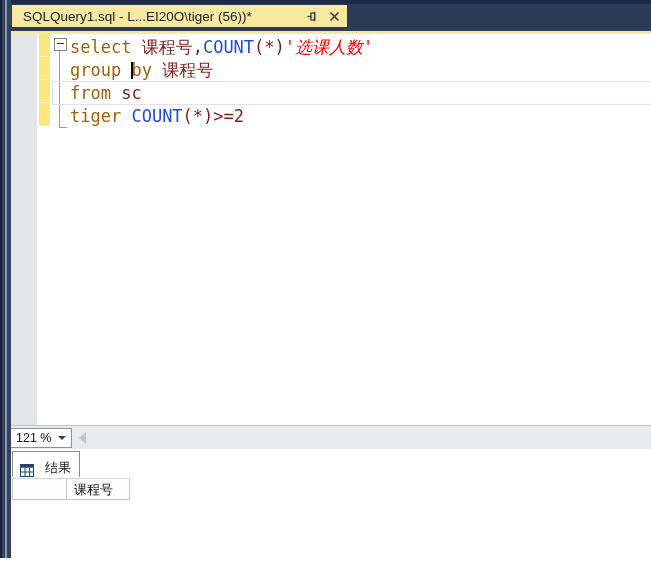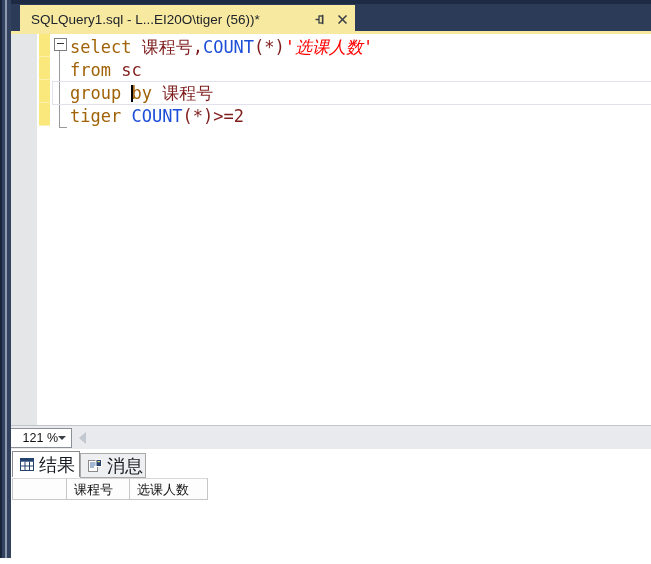--- a/index.html
+++ b/index.html
@@ -3,21 +3,21 @@
 <meta charset="utf-8">
 <style>
   html,body{margin:0;padding:0;background:#ffffff;}
   #canvas{position:relative;width:651px;height:564px;overflow:hidden;
           font-family:"Liberation Sans",sans-serif;background:#ffffff;}
 
   
   #tabstrip{position:absolute;left:0;top:0;width:651px;height:34px;background:#2C3B57;}
   #tabstrip::before{content:'';position:absolute;left:0;top:0;right:0;height:4px;background:#1E2A44;}
   #tabstrip::after{content:'';position:absolute;left:0;bottom:0;right:0;height:3px;background:#F7E9A0;}
-  #doc-tab{position:absolute;left:20px;top:5px;width:335px;height:29px;background:#F7E9A0;
+  #doc-tab{position:absolute;left:12px;top:5px;width:335px;height:22px;background:#F7E9A0;
            display:flex;align-items:center;z-index:2;}
   #doc-tab .title{flex:1;padding-left:11px;font-size:13.5px;color:#20242C;white-space:nowrap;
                   overflow:hidden;}
   .tab-icon-btn{width:18px;height:18px;display:flex;align-items:center;justify-content:center;
                 margin-right:4px;cursor:default;}
 
   
   #left-strip{position:absolute;left:0;top:0;width:11px;height:558px;background:#33425F;z-index:8;}
   #left-strip::before{content:'';position:absolute;left:0;top:0;bottom:0;width:2px;background:#19233A;}
   #left-strip::after{content:'';position:absolute;left:5px;top:0;bottom:0;width:2px;background:#8E99AE;}
@@ -35,33 +35,33 @@
   #current-line-box{position:absolute;left:41px;right:-1px;top:47px;height:22px;
                     border:1px solid #E1E1ED;}
   #code-lines{position:absolute;left:58px;top:2px;right:0;font-family:"DejaVu Sans Mono","Liberation Mono",monospace;
               font-size:17px;}
   .code-line{height:23px;line-height:23px;white-space:pre;padding-left:1px;}
   .tk-kw{color:#a16207;} .tk-fn{color:#1d4ed8;} .tk-str{color:#FF0000;font-style:italic;} .tk-pl{color:#7f1d1d;}
   .caret{display:inline-block;width:1.5px;height:17px;background:#000;vertical-align:-3px;margin-right:-1.5px;}
 
   
   #hsplit{position:absolute;left:0;top:425px;width:651px;height:1px;background:#C2C4CB;}
-  #zoom-row{position:absolute;left:0;top:426px;width:651px;height:41px;background:#E9EAED;text-align:right;}
+  #zoom-row{position:absolute;left:0;top:426px;width:651px;height:41px;background:#E9EAED;}
   #zoom-combo{position:absolute;left:10px;top:2px;width:60px;height:18px;background:#fff;
               border:1px solid #8B8F98;display:flex;align-items:center;}
   #zoom-combo .val{flex:1;font-size:12.5px;color:#111;padding-left:5px;}
   #zoom-combo .arrow{width:0;height:0;border-left:4px solid transparent;border-right:4px solid transparent;
                      border-top:4px solid #3A3F47;margin-right:5px;}
   #hscroll-left{position:absolute;left:79px;top:6px;width:0;height:0;
                 border-top:6px solid transparent;border-bottom:6px solid transparent;
                 border-right:7px solid #C3C7CF;}
 
   
   #results{position:absolute;left:0;top:449px;width:651px;height:115px;background:#ffffff;}
-  .rtab{position:absolute;display:flex;align-items:center;font-size:18px;color:#15181E;}
+  .rtab{position:absolute;display:flex;align-items:flex-end;font-size:13px;color:#15181E;gap:6px;}
   #rtab-results{left:12px;top:2px;width:66px;height:25px;background:#fff;
                 border:1px solid #8C8C8C;border-bottom:none;z-index:2;}
   #rtab-messages{left:80px;top:4px;width:64px;height:23px;background:#EEEFF1;border:1px solid #A9A9A9;}
   .rtab .ricon{margin:0 5px 0 7px;display:flex;}
   #grid-header{position:absolute;left:12px;top:29px;display:flex;}
   .grid-cell{height:22px;line-height:22px;font-size:13px;color:#111;padding-left:7px;
              box-sizing:border-box;border-right:1px solid #C6C6C6;border-bottom:1px solid #C6C6C6;
              border-top:1px solid #D8D8D8;background:#FDFDFD;}
   .grid-cell:first-child{border-left:1px solid #C6C6C6;}
 </style>
@@ -90,22 +90,22 @@
 
   <div id="editor">
     <div id="indicator-margin"></div>
     <div id="change-bar"></div>
     <div id="outline-box"></div>
     <div id="outline-vline"></div>
     <div id="outline-tick"></div>
     <div id="current-line-box"></div>
     <div id="code-lines">
         <div class="code-line"><span class="tk-kw">select </span><span class="tk-pl">课程号,</span><span class="tk-fn">COUNT</span><span class="tk-pl">(*)</span><span class="tk-str">'选课人数'</span></div>
+        <div class="code-line"><span class="tk-kw">group </span><span class="caret"></span><span class="tk-kw">by </span><span class="tk-pl">课程号</span></div>
         <div class="code-line"><span class="tk-kw">from </span><span class="tk-pl">sc</span></div>
-        <div class="code-line"><span class="tk-kw">group </span><span class="caret"></span><span class="tk-kw">by </span><span class="tk-pl">课程号</span></div>
         <div class="code-line"><span class="tk-kw">tiger </span><span class="tk-fn">COUNT</span><span class="tk-pl">(*)&gt;=2</span></div>
       </div>
   </div>
 
   <div id="hsplit"></div>
   <div id="zoom-row">
     <div id="zoom-combo">
       <span class="val">121 %</span>
       <span class="arrow"></span>
     </div>
@@ -116,33 +116,21 @@
     <div class="rtab" id="rtab-results">
       <span class="ricon">
         <svg width="14" height="13" viewBox="0 0 14 13">
           <rect x="0.5" y="0.5" width="13" height="12" fill="#ffffff" stroke="#24436F"></rect>
           <rect x="0.5" y="0.5" width="13" height="3.2" fill="#24436F"></rect>
           <path d="M5 3.7 V12.5 M9.5 3.7 V12.5 M0.5 8 H13.5" stroke="#24436F" fill="none"></path>
         </svg>
       </span>
       <span>结果</span>
     </div>
-    <div class="rtab" id="rtab-messages">
-      <span class="ricon">
-        <svg width="14" height="14" viewBox="0 0 14 14">
-          <rect x="0.5" y="1.5" width="9" height="11" fill="#ffffff" stroke="#8A8A8A"></rect>
-          <path d="M2 4 H8 M2 6 H8 M2 8 H6" stroke="#4A70A6" stroke-width="1" fill="none"></path>
-          <rect x="8" y="0.5" width="5.5" height="7" fill="#24436F" stroke="#ffffff" stroke-width="1"></rect>
-          <rect x="9.5" y="2" width="2.5" height="1.2" fill="#F5D978"></rect>
-        </svg>
-      </span>
-      <span>消息</span>
-    </div>
     <div id="grid-header">
         <div class="grid-cell" style="width: 55px;"></div>
         <div class="grid-cell" style="width: 63px;">课程号</div>
-        <div class="grid-cell" style="width: 78px;">选课人数</div>
       </div>
   </div>
 
   <div id="left-strip"></div>
 
 </div>
 
 </body></html>

